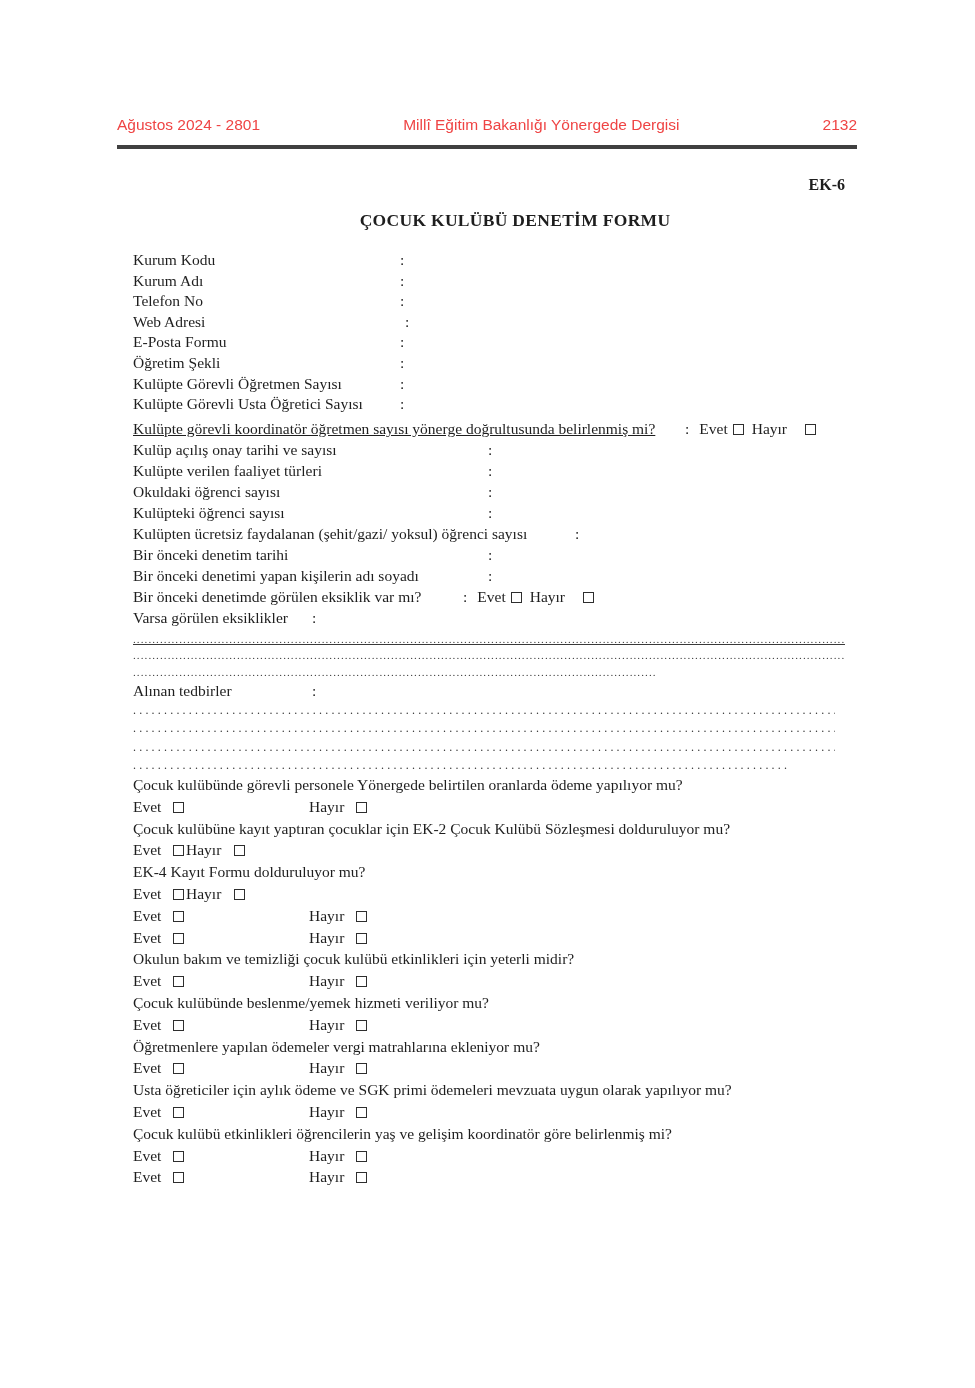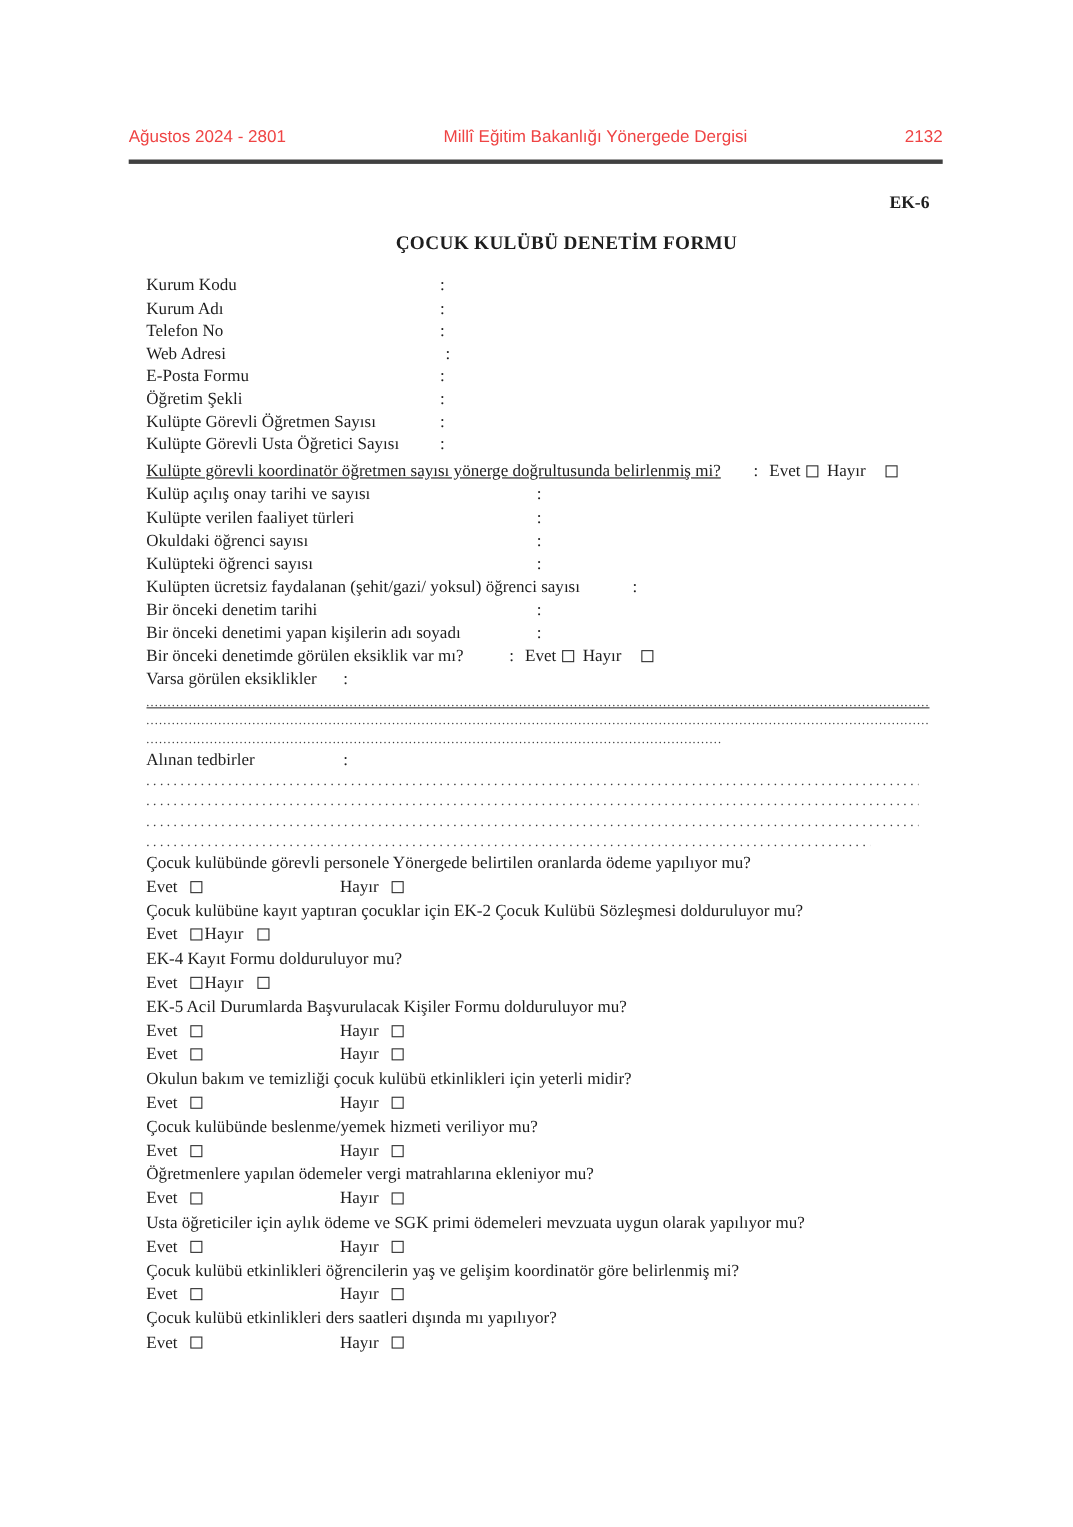--- a/index.html
+++ b/index.html
@@ -160,21 +160,20 @@
       <div class="frow qa"><span>Çocuk kulübüne kayıt yaptıran çocuklar için EK-2 Çocuk Kulübü Sözleşmesi dolduruluyor mu?</span></div>
       <div class="frow qa">
         <span class="a-yes">Evet</span><span class="cb"></span><span class="a-no-c">Hayır</span><span class="cb"></span>
       </div>
 
       <div class="frow qa"><span>EK-4 Kayıt Formu dolduruluyor mu?</span></div>
       <div class="frow qa">
         <span class="a-yes">Evet</span><span class="cb"></span><span class="a-no-c">Hayır</span><span class="cb"></span>
       </div>
 
-      <div class="frow qa"><span>EK-5 Acil Durumlarda Başvurulacak Kişiler Formu dolduruluyor mu?</span></div>
       <div class="frow qa">
         <span class="a-yes">Evet</span><span class="cb"></span><span class="a-no-w">Hayır</span><span class="cb"></span>
       </div>
 
       <div class="frow qa">
         <span class="a-yes">Evet</span><span class="cb"></span><span class="a-no-w">Hayır</span><span class="cb"></span>
       </div>
 
       <div class="frow qa"><span>Okulun bakım ve temizliği çocuk kulübü etkinlikleri için yeterli midir?</span></div>
       <div class="frow qa">
@@ -194,20 +193,19 @@
       <div class="frow qa"><span>Usta öğreticiler için aylık ödeme ve SGK primi ödemeleri mevzuata uygun olarak yapılıyor mu?</span></div>
       <div class="frow qa">
         <span class="a-yes">Evet</span><span class="cb"></span><span class="a-no-w">Hayır</span><span class="cb"></span>
       </div>
 
       <div class="frow qa"><span>Çocuk kulübü etkinlikleri öğrencilerin yaş ve gelişim koordinatör göre belirlenmiş mi?</span></div>
       <div class="frow qa">
         <span class="a-yes">Evet</span><span class="cb"></span><span class="a-no-w">Hayır</span><span class="cb"></span>
       </div>
 
-      <div class="frow qa"><span>Çocuk kulübü etkinlikleri ders saatleri dışında mı yapılıyor?</span></div>
       <div class="frow qa">
         <span class="a-yes">Evet</span><span class="cb"></span><span class="a-no-w">Hayır</span><span class="cb"></span>
       </div>
 
     </div>
   </div>
 </div>
 
 </body></html>

